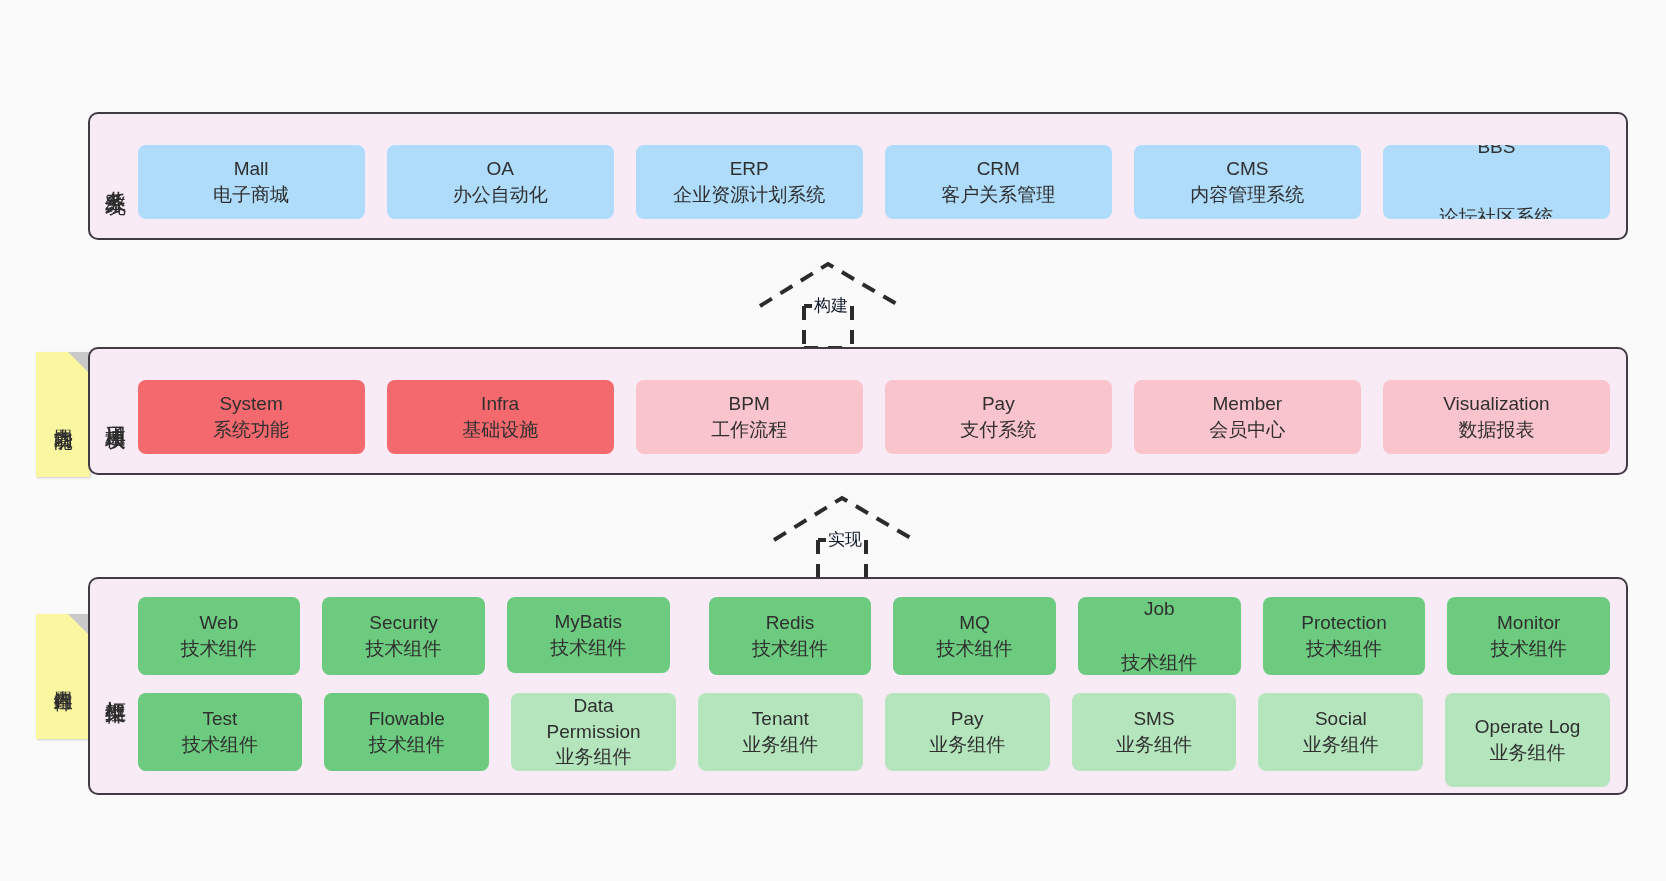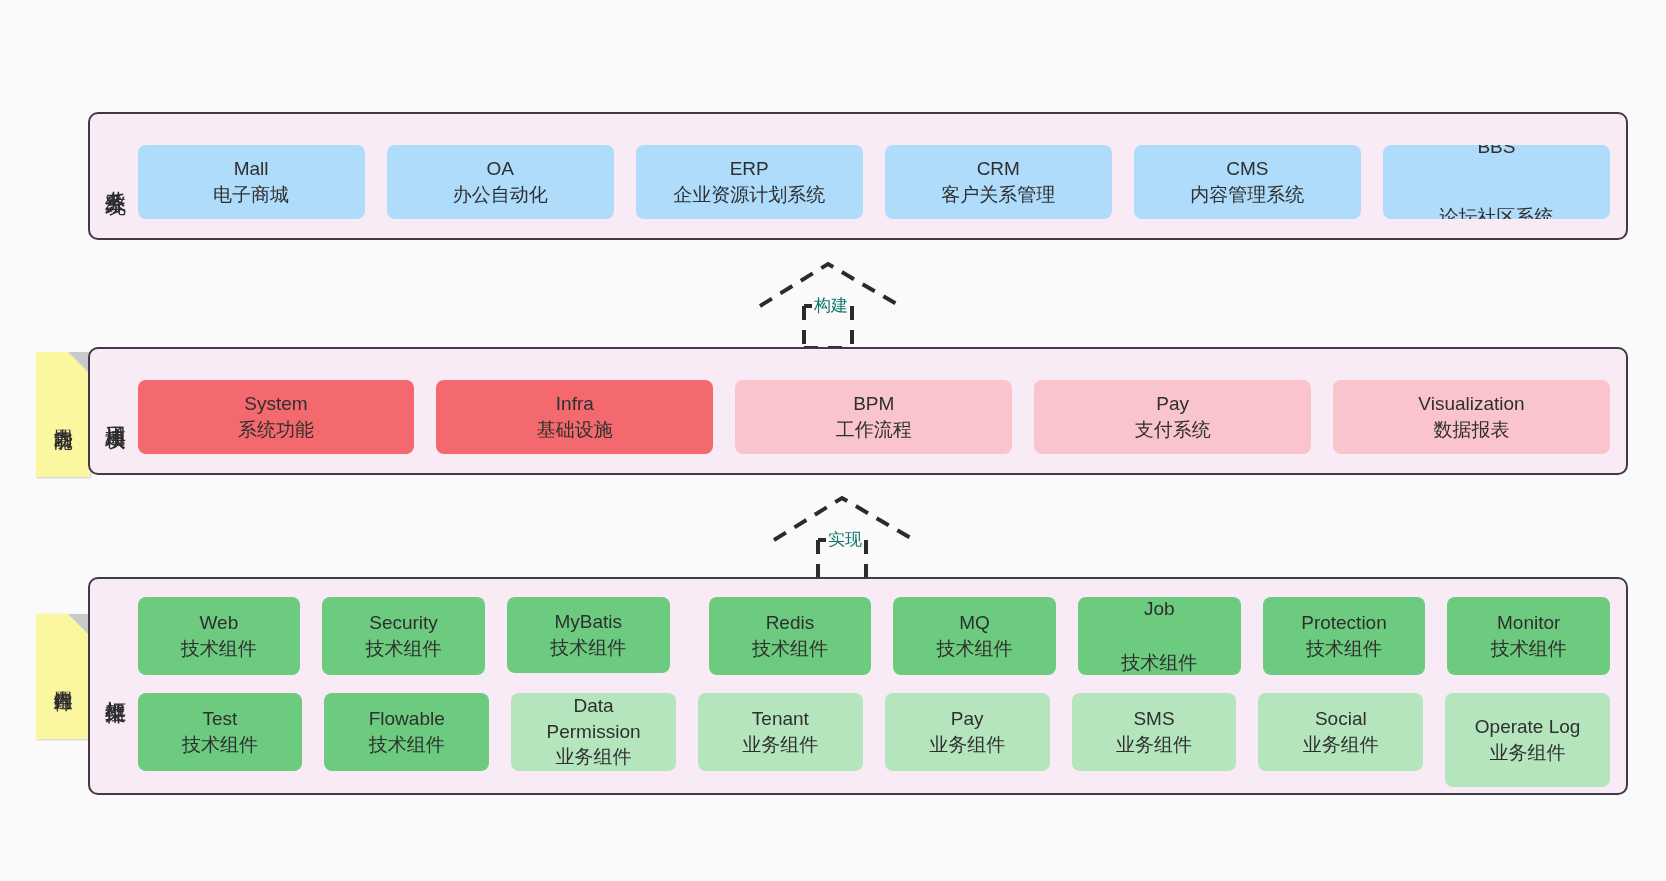--- a/index.html
+++ b/index.html
@@ -110,21 +110,21 @@
   }
 
   
   .connector {
     position: absolute;
   }
   .connector svg { display: block; }
   .conn-label {
     position: absolute;
     font-size: 17px;
-    color: #0f766e;
+    color: #0f172a;
     background: #fafafa;
     padding: 0 2px;
     white-space: nowrap;
     user-select: none;
   }
 </style>
 </head>
 <body>
 
 <div id="stage">
@@ -191,20 +191,24 @@
         </div>
         <div class="card" style="height:74px;background:#fac4cc;">
           <span class="ctitle">BPM</span>
           <span class="csub">工作流程</span>
         </div>
         <div class="card" style="height:74px;background:#fac4cc;">
           <span class="ctitle">Pay</span>
           <span class="csub">支付系统</span>
         </div>
         <div class="card" style="height:74px;background:#fac4cc;">
+          <span class="ctitle">Member</span>
+          <span class="csub">会员中心</span>
+        </div>
+        <div class="card" style="height:74px;background:#fac4cc;">
           <span class="ctitle">Visualization</span>
           <span class="csub">数据报表</span>
         </div>
       </div>
     </div>
   </div>
 
   <div class="connector" style="left:766px; top:492px; width:160px; height:92px;">
     <svg width="160" height="92" viewBox="0 0 160 92">
       <path d="M 8 48 L 76 6 L 148 48" fill="none" stroke="#2b2b2b" stroke-width="4" stroke-dasharray="14,10" stroke-linecap="butt"></path>

